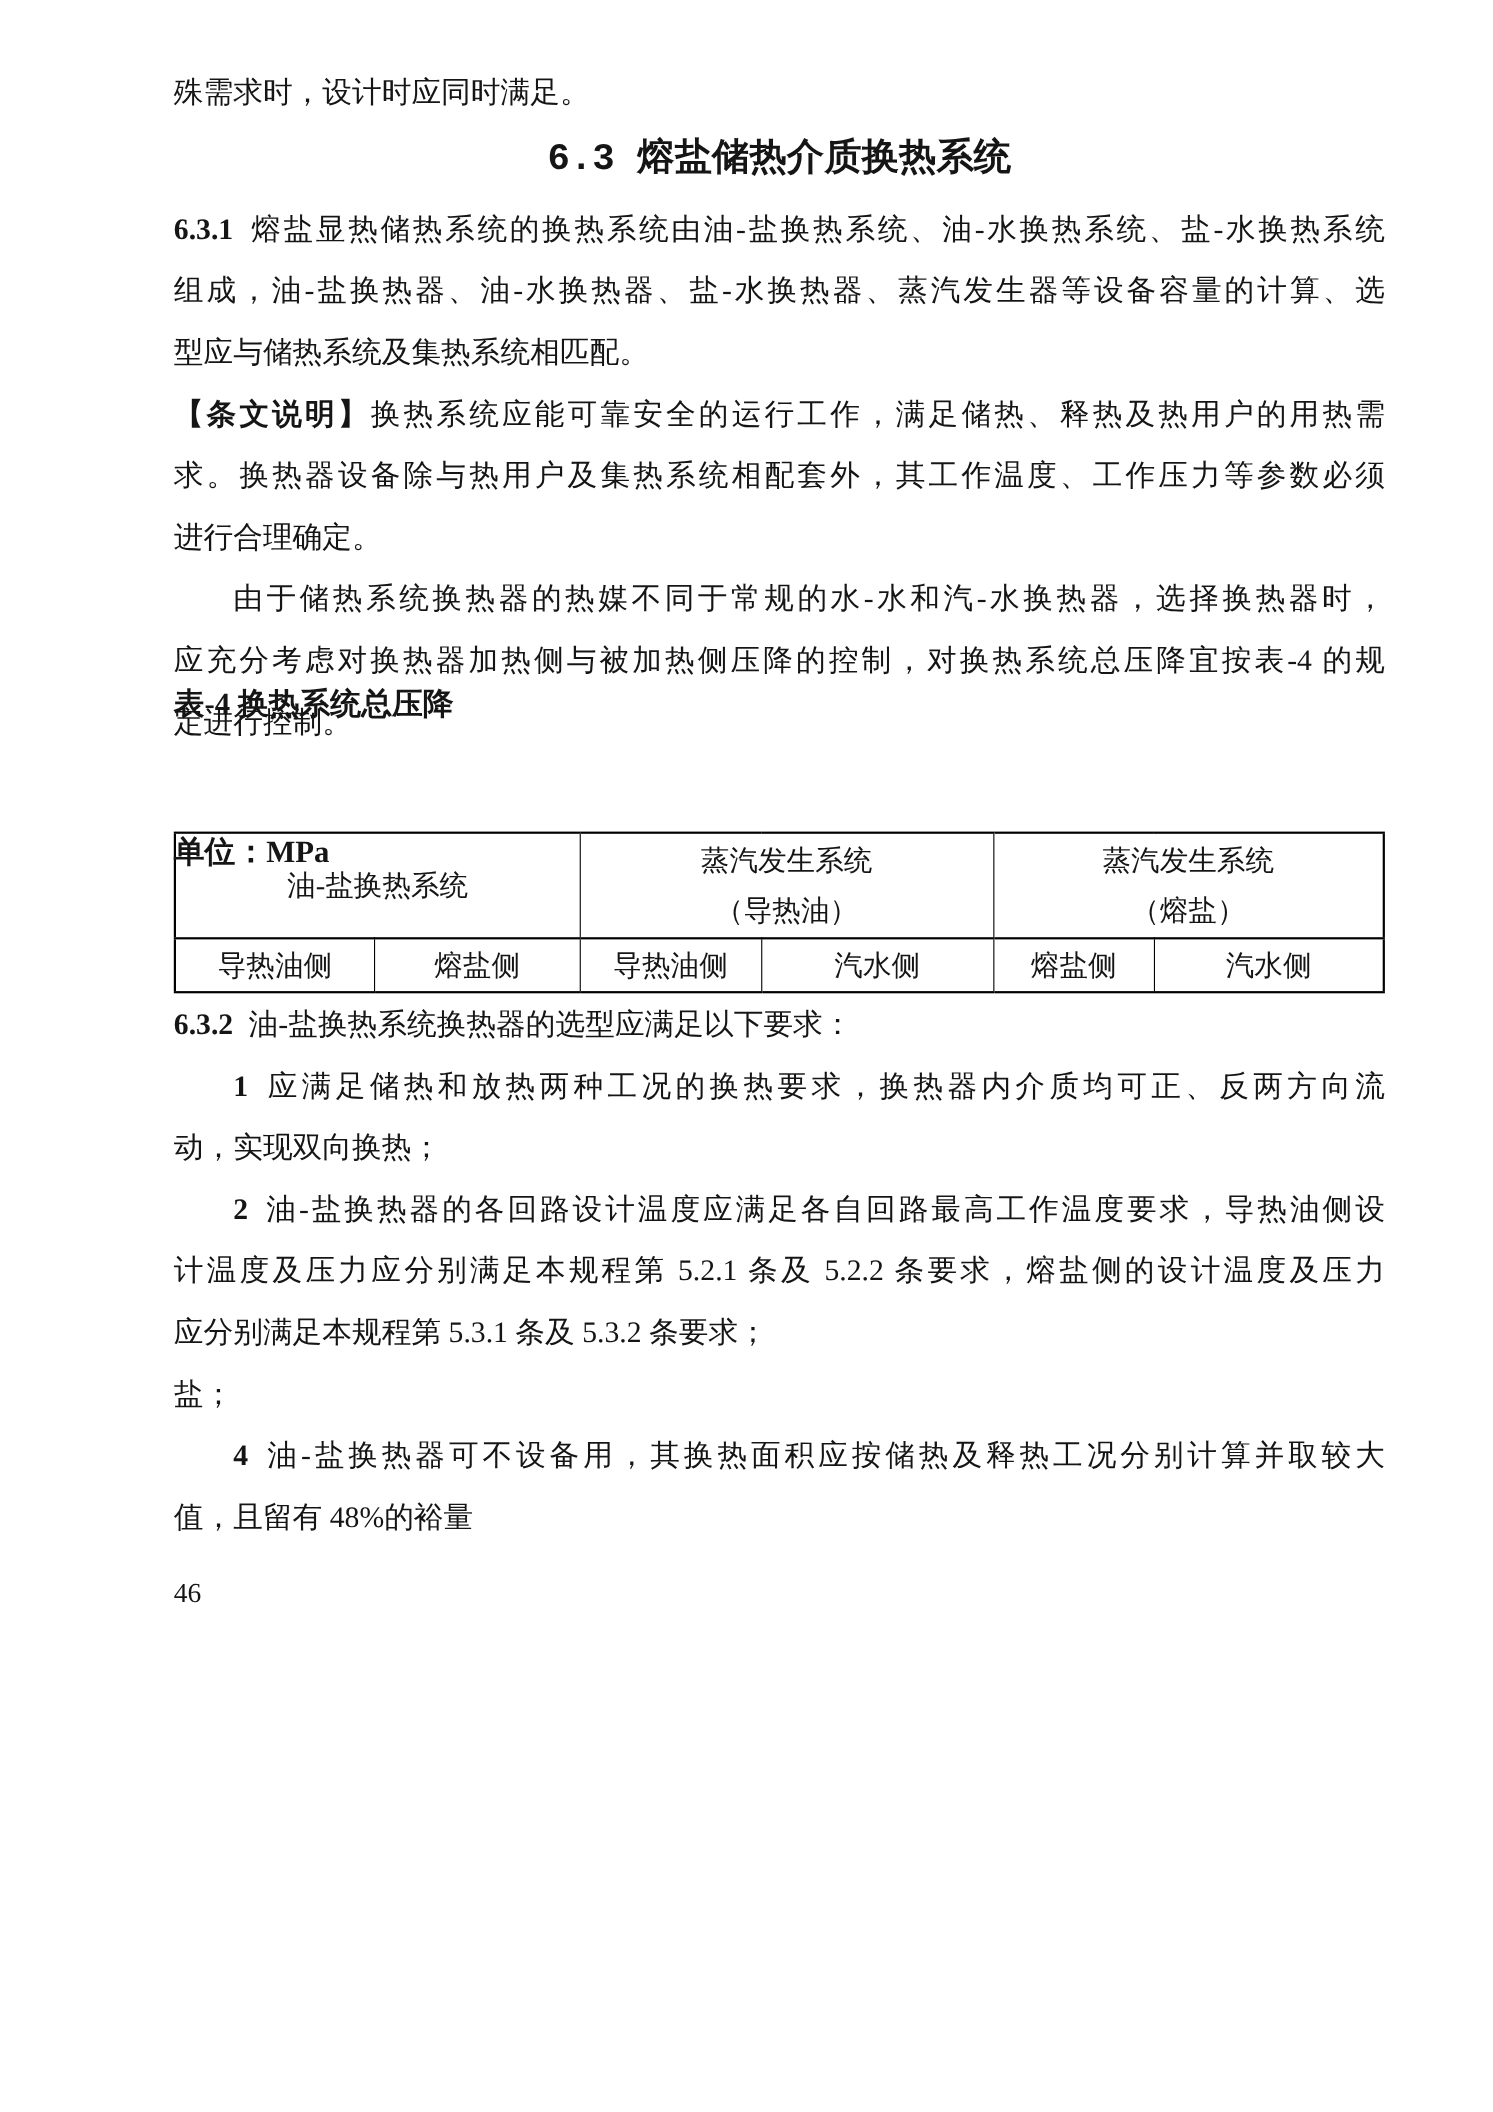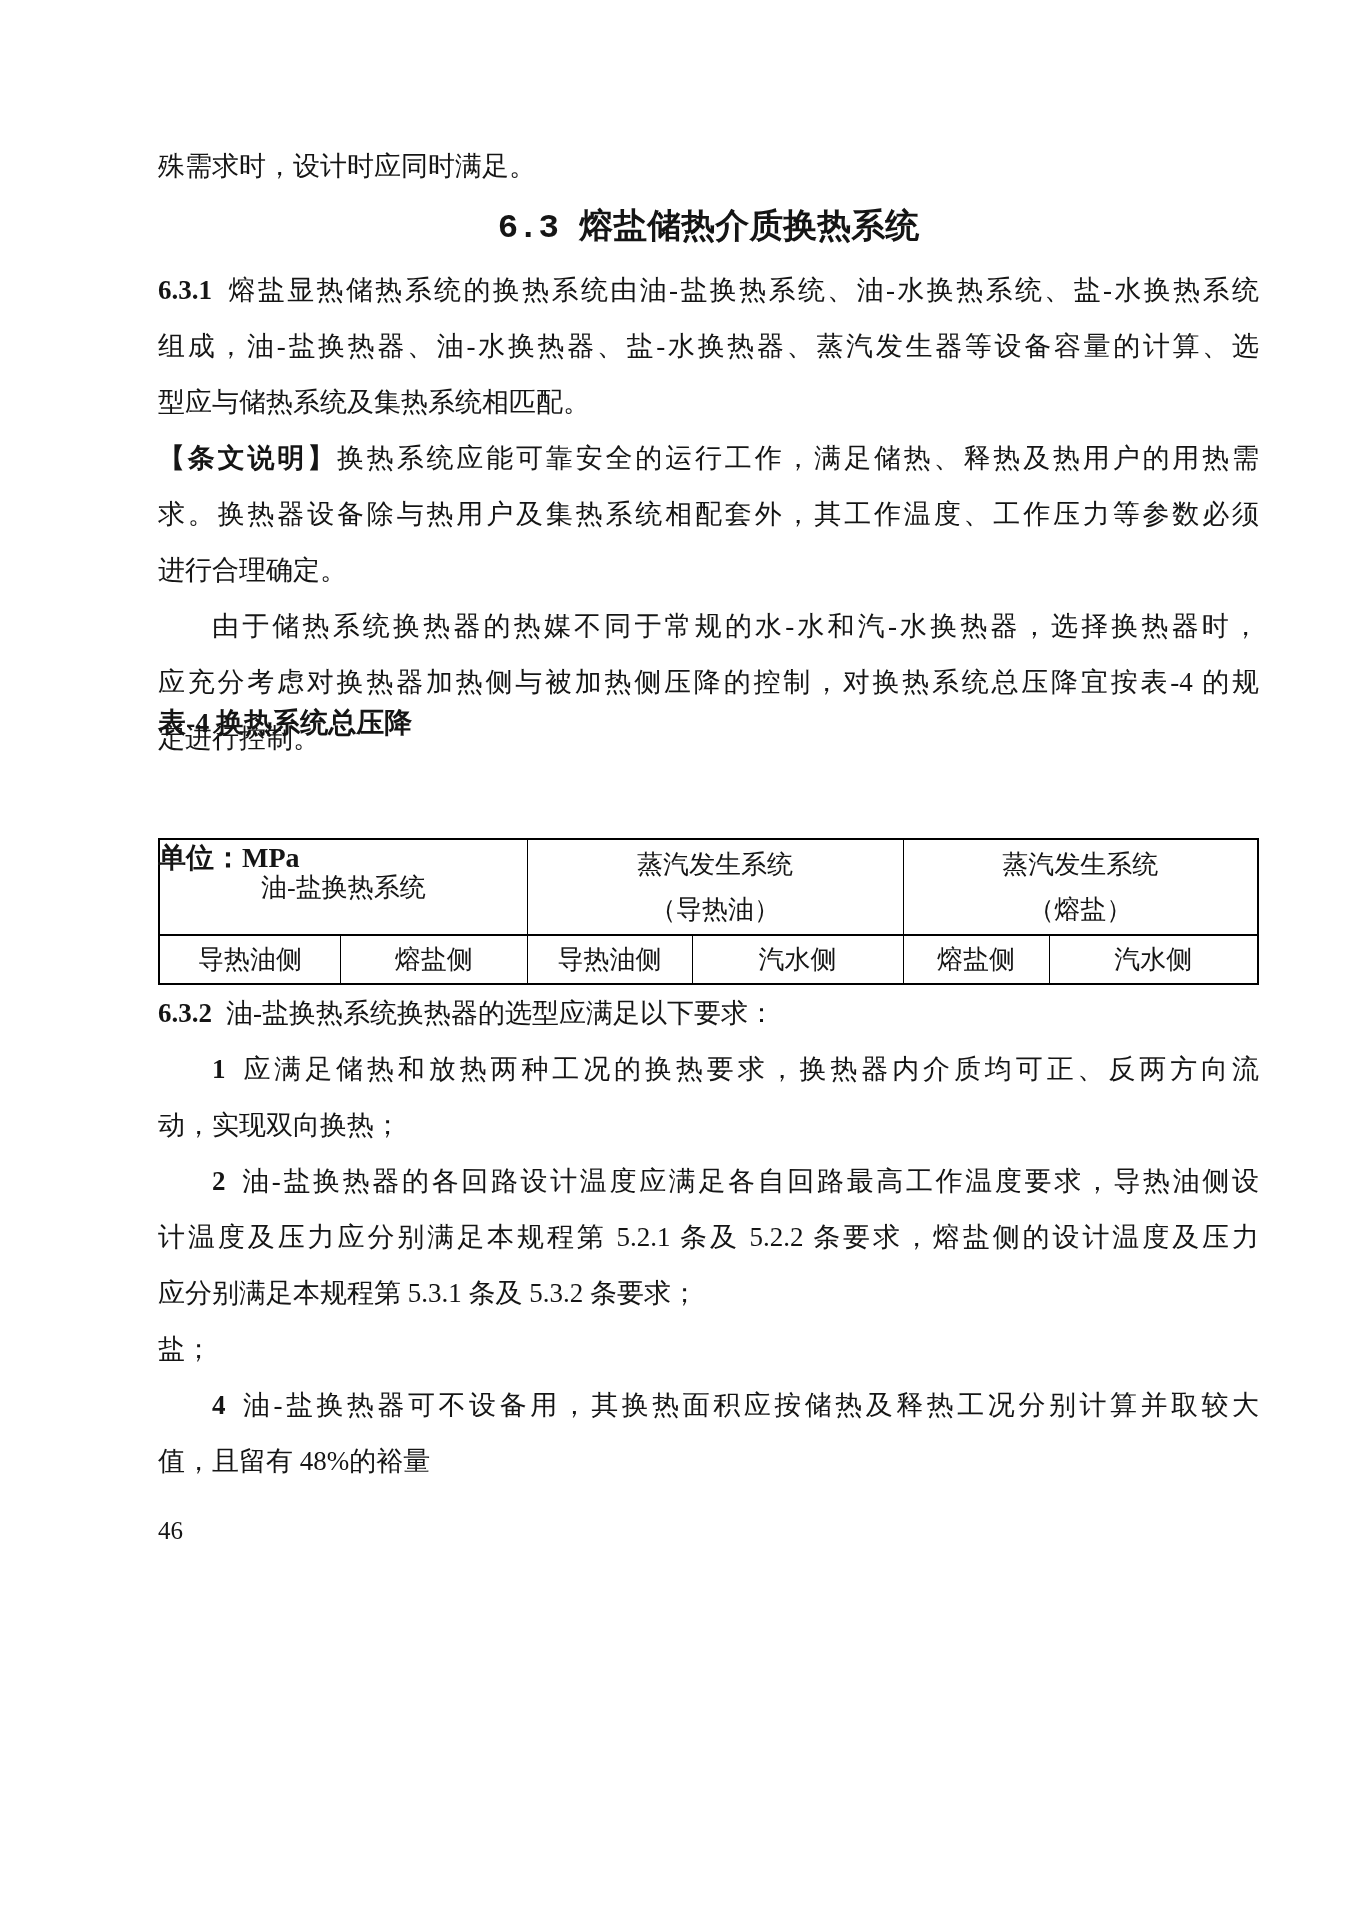--- a/index.html
+++ b/index.html
@@ -2,21 +2,21 @@
 <html><head>
 <meta charset="utf-8">
 <style>
   html, body { margin: 0; padding: 0; background: #ffffff; }
   body {
     width: 1357px; height: 1920px;
     font-family: "Liberation Serif", "DejaVu Serif", serif;
     color: #151515;
   }
   .page { position: relative; width: 1357px; height: 1920px; overflow: hidden; background: #fff; }
-  .content { padding: 103px 98px 0 158px; margin-top: 35px; }
+  .content { padding: 56px 98px 0 158px; }
 
   .bline { font-size: 27px; line-height: 56px; white-space: normal; }
   .jl { text-align: justify; text-align-last: justify; }
   .ind { text-indent: 54px; }
   .lead { font-weight: bold; }
   .lead.gap { margin-right: 14px; }
 
   .heading {
     font-size: 34px; font-weight: bold; text-align: center;
     line-height: 68px;

